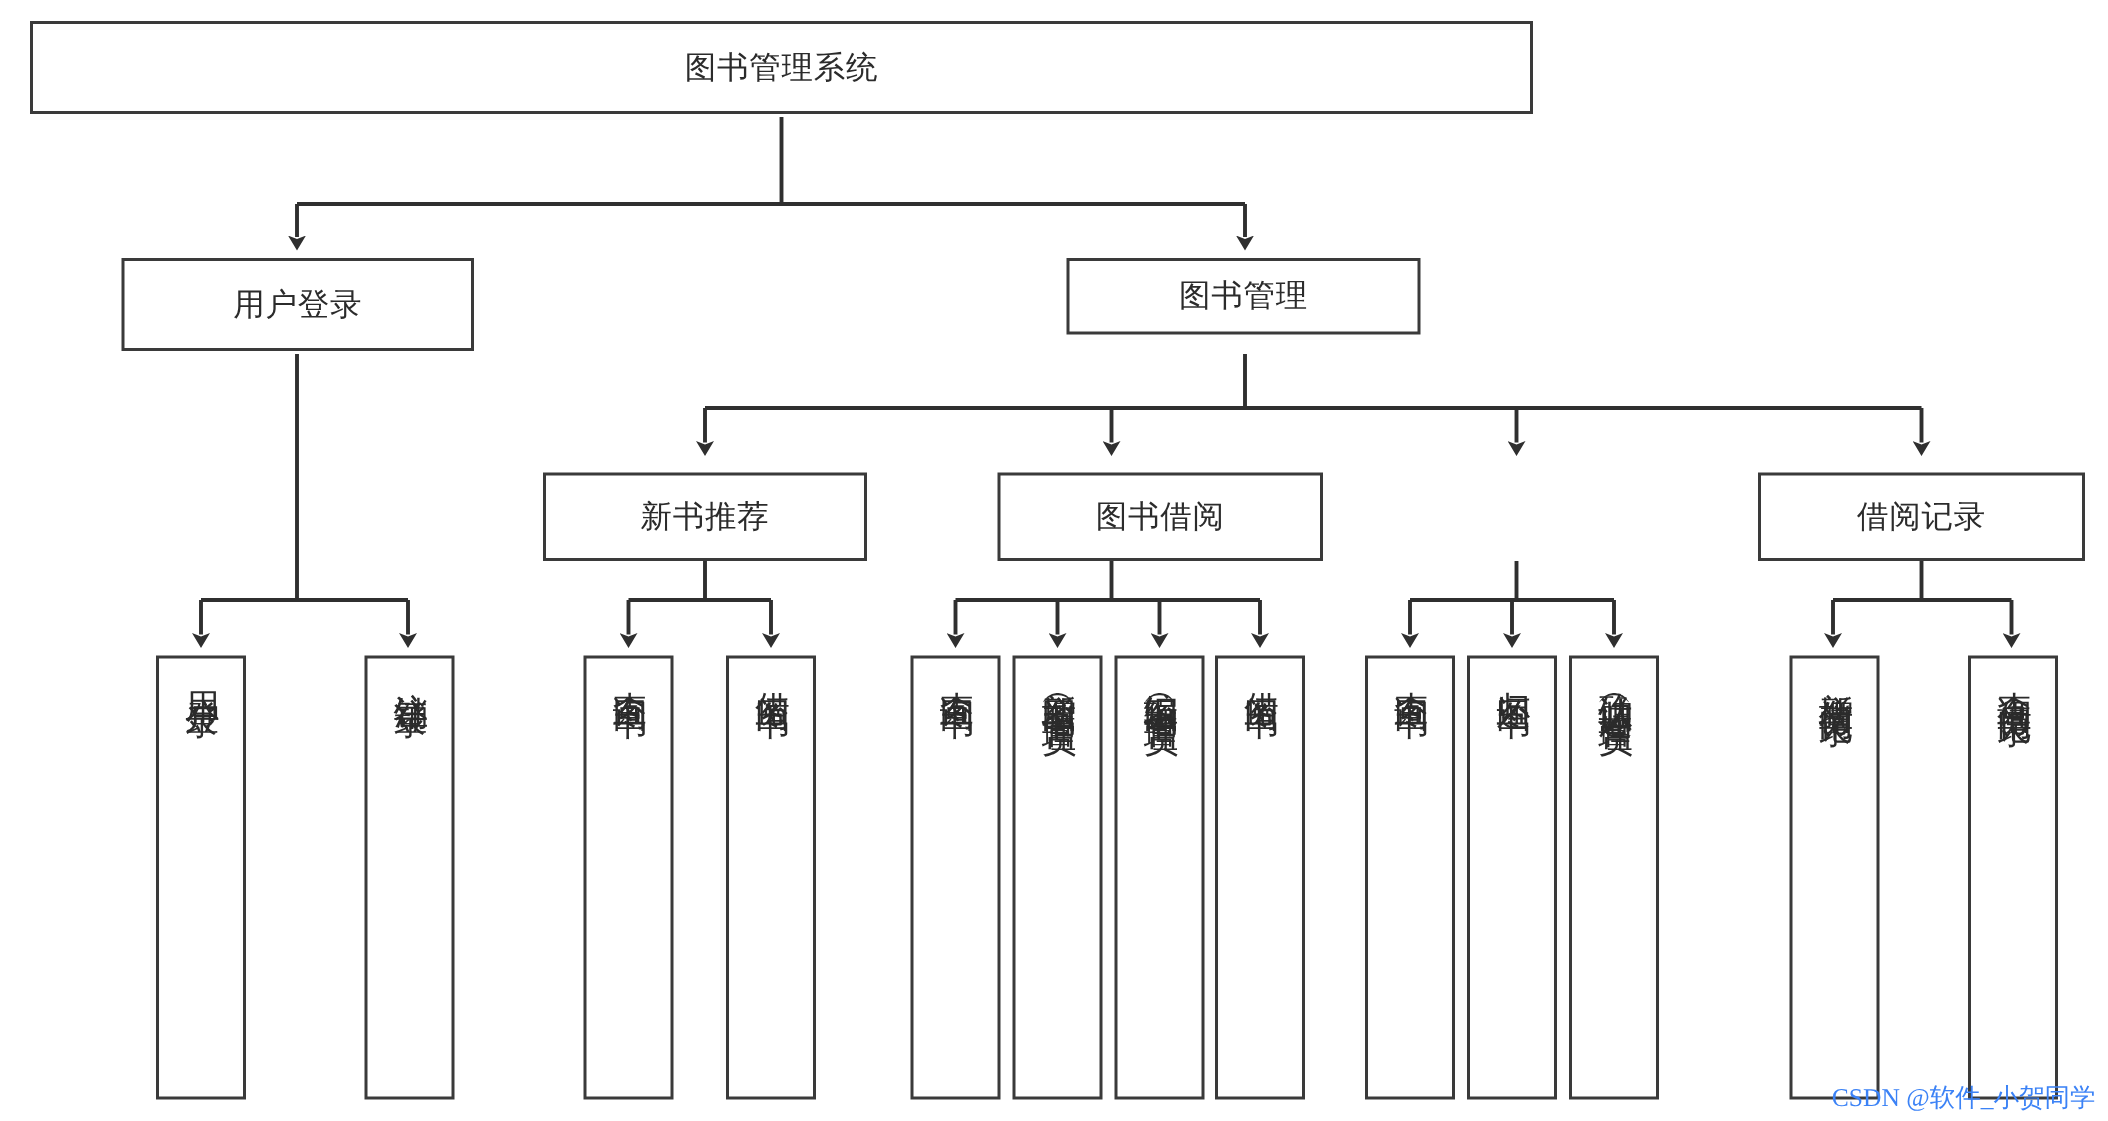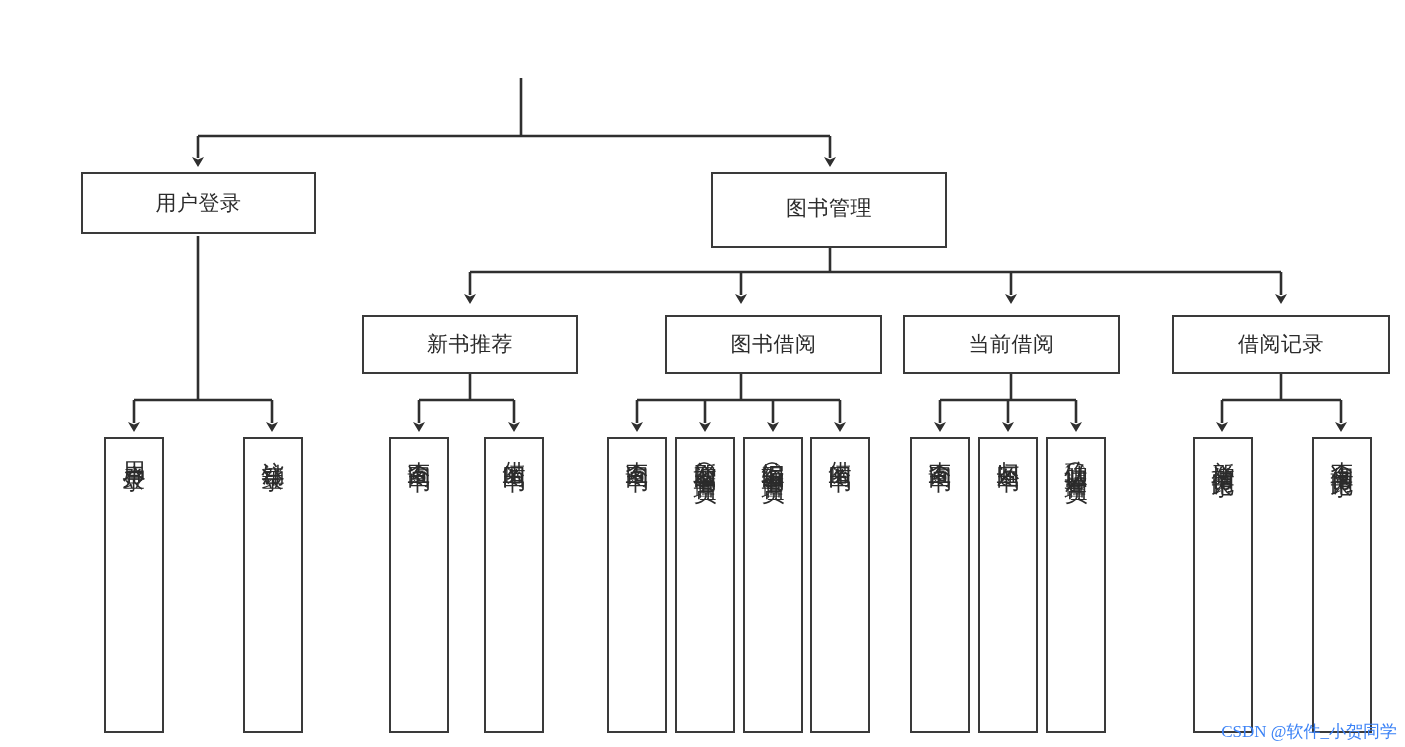--- a/index.html
+++ b/index.html
@@ -118,36 +118,36 @@
       <path d="M1008,400 L1008,423" marker-end="url(#arrow)"></path>
       <path d="M1076,400 L1076,423" marker-end="url(#arrow)"></path>
 
       <path d="M1281,374 L1281,400"></path>
       <path d="M1222,400 L1341,400"></path>
       <path d="M1222,400 L1222,423" marker-end="url(#arrow)"></path>
       <path d="M1341,400 L1341,423" marker-end="url(#arrow)"></path>
     </g>
   </svg>
 
+  <div class="node horiz" style="left:20px; top:14px; width:1002px; height:62px;">
+    <span class="label">图书管理系统</span>
+  </div>
 
   <div class="node horiz" style="left:81px; top:172px; width:235px; height:62px;">
     <span class="label">用户登录</span>
   </div>
-  <div class="node horiz" style="left:711px; top:172px; width:236px; height:76px;font-family:Liberation Mono, monospace;">
+  <div class="node horiz" style="left:711px; top:172px; width:236px; height:51px;">
     <span class="label">图书管理</span>
   </div>
 
   <div class="node horiz" style="left:362px; top:315px; width:216px; height:59px;">
     <span class="label">新书推荐</span>
   </div>
   <div class="node horiz" style="left:665px; top:315px; width:217px; height:59px;">
     <span class="label">图书借阅</span>
-  </div>
-  <div class="node horiz" style="left:903px; top:315px; width:217px; height:59px;">
-    <span class="label">当前借阅</span>
   </div>
   <div class="node horiz" style="left:1172px; top:315px; width:218px; height:59px;justify-content:center;">
     <span class="label">借阅记录</span>
   </div>
 
   <div class="node vert" style="left:104px; top:437px; width:60px; height:296px;">
     <span class="label">用户登录</span>
   </div>
   <div class="node vert" style="left:243px; top:437px; width:60px; height:296px;">
     <span class="label">注销登录</span>

